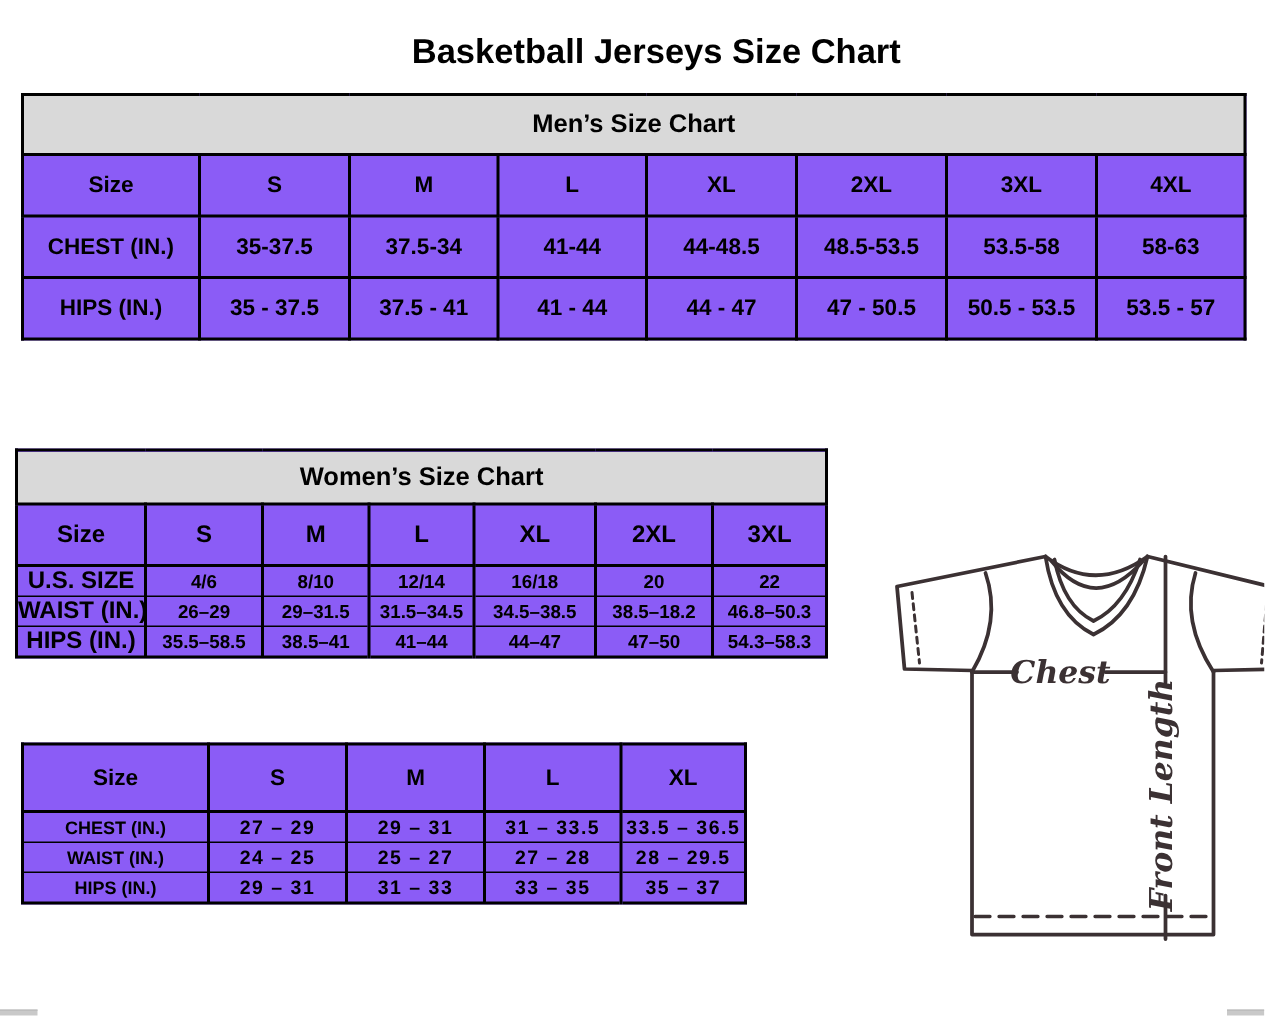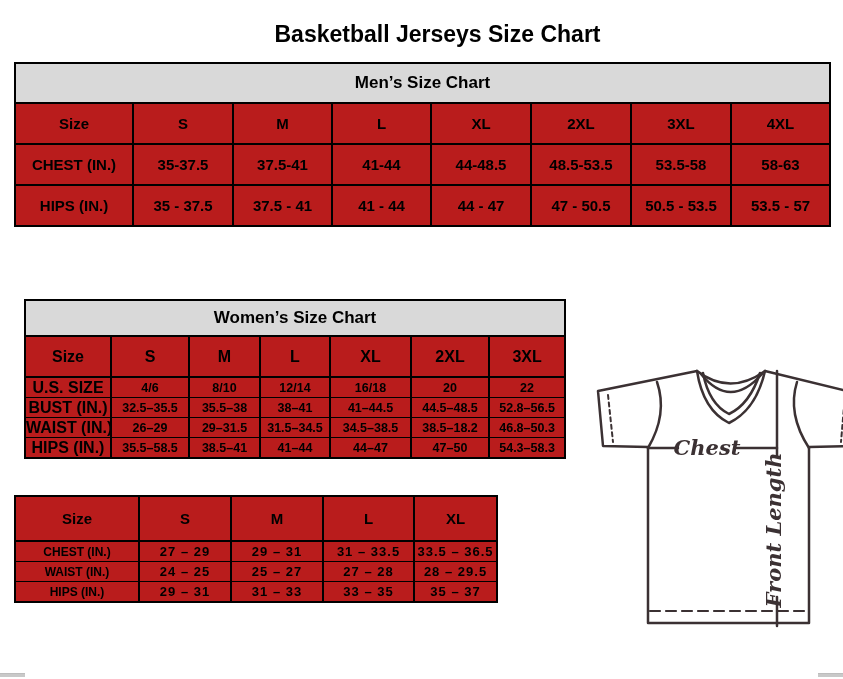--- a/index.html
+++ b/index.html
@@ -6,36 +6,36 @@
   .page {
     position:relative; width:843px; height:679px; background:#ffffff;
     font-family:"Liberation Sans", sans-serif; overflow:hidden; color:#000;
   }
   .doc-title {
     position:absolute; top:5px; left:0; width:100%; margin:16px;
     text-align:center; font-size:23px; font-weight:bold; letter-spacing:0px;
   }
   table.size-table {
     position:absolute; border-collapse:collapse; table-layout:fixed;
-    border:2px solid #000; background:#b91c1c;
+    border:2px solid #000; background:#8b5cf6;
   }
   table.size-table th, table.size-table td {
     border:2px solid #000; text-align:center; vertical-align:middle;
     font-weight:bold; padding:0; overflow:hidden; white-space:nowrap;
   }
   .tbl-title-cell { background:#d9d9d9; font-size:17px; }
 
   
   #tbl-mens { left:14px; top:62px; width:815px; }
   #tbl-mens .tbl-title-cell { height:38px; }
   #tbl-mens tr.cols-row th { height:39px; font-size:15px; }
   #tbl-mens tbody th, #tbl-mens tbody td { height:39px; font-size:15px; }
 
   
-  #tbl-womens { left:24px; top:299px; width:540px; }
+  #tbl-womens { left:10px; top:299px; width:540px; }
   #tbl-womens .tbl-title-cell { height:34px; }
   #tbl-womens tr.cols-row th { height:39px; font-size:16px; }
   #tbl-womens tbody th, #tbl-womens tbody td {
     height:19px; font-size:16px; border-width:1px 2px;
   }
   #tbl-womens tbody td { font-size:12.5px; }
 
   
   #tbl-youth { left:14px; top:495px; width:482px; }
   #tbl-youth .tbl-title-cell { height:34px; }
@@ -87,21 +87,21 @@
           <th>XL</th>
           <th>2XL</th>
           <th>3XL</th>
           <th>4XL</th>
         </tr>
       </thead>
       <tbody>
         <tr>
           <th>CHEST (IN.)</th>
           <td>35-37.5</td>
-          <td>37.5-41</td>
+          <td>37.5-34</td>
           <td>41-44</td>
           <td>44-48.5</td>
           <td>48.5-53.5</td>
           <td>53.5-58</td>
           <td>58-63</td>
         </tr>
         <tr>
           <th>HIPS (IN.)</th>
           <td>35 - 37.5</td>
           <td>37.5 - 41</td>
@@ -140,29 +140,20 @@
       </thead>
       <tbody>
         <tr>
           <th>U.S. SIZE</th>
           <td>4/6</td>
           <td>8/10</td>
           <td>12/14</td>
           <td>16/18</td>
           <td>20</td>
           <td>22</td>
-        </tr>
-        <tr>
-          <th>BUST (IN.)</th>
-          <td>32.5–35.5</td>
-          <td>35.5–38</td>
-          <td>38–41</td>
-          <td>41–44.5</td>
-          <td>44.5–48.5</td>
-          <td>52.8–56.5</td>
         </tr>
         <tr>
           <th>WAIST (IN.)</th>
           <td>26–29</td>
           <td>29–31.5</td>
           <td>31.5–34.5</td>
           <td>34.5–38.5</td>
           <td>38.5–18.2</td>
           <td>46.8–50.3</td>
         </tr>

